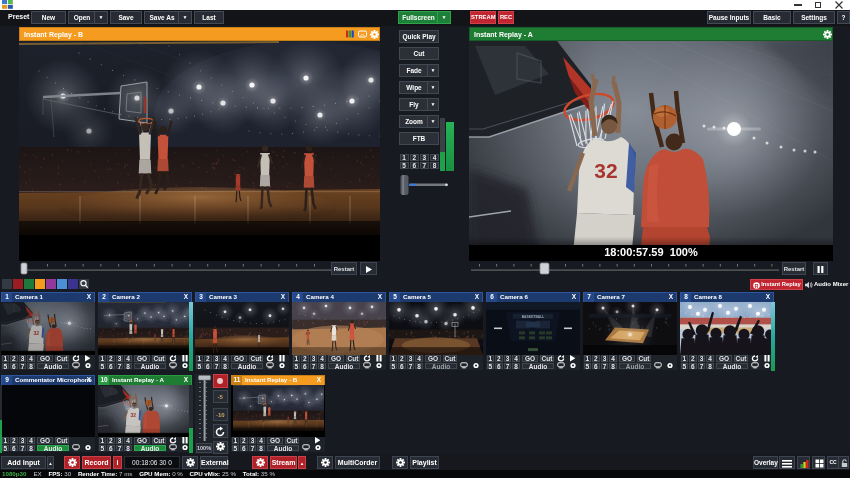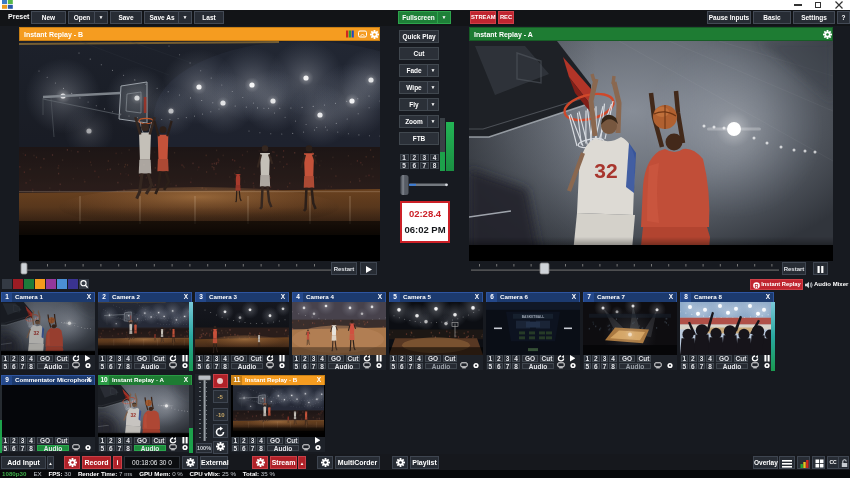--- a/index.html
+++ b/index.html
@@ -541,24 +541,20 @@
     <div class="abs" style="left:445.5px;top:122px;width:8px;height:49px;background:linear-gradient(#23b455,#1a8f42)"></div>
     <div class="abs" style="left:399px;top:174px;width:52px;height:22px">
 <svg width="52" height="22">
 <rect x="10" y="9.5" width="38" height="2.6" rx="1.3" fill="#74797f"></rect>
 <rect x="10" y="9.8" width="7" height="2" fill="#3a7bd5"></rect>
 <circle cx="47.5" cy="10.8" r="1.4" fill="#d8dbe0"></circle>
 <rect x="1.5" y="1" width="8" height="20" rx="2.5" fill="#565b63"></rect>
 <rect x="3.2" y="1" width="2" height="20" fill="#787d85"></rect>
 </svg>
     </div>
-    <div class="abs" style="left:400px;top:201px;width:50px;height:42px;background:#fff;border:2px solid #cc2027;text-align:center">
-<div style="font-size:9.5px;font-weight:bold;color:#cc2027;margin-top:5px">02:28.4</div>
-<div style="font-size:9.5px;font-weight:bold;color:#16181c;margin-top:5px">06:02 PM</div>
-    </div>
     <div class="abs hdr" style="left:469px;top:27px;width:364px;background:#1e7c33;padding-left:4px;border:1px solid #175c26">Instant Replay - A</div>
     <div class="abs" style="left:823px;top:29.5px;width:9px;height:9px">
       <svg width="9" height="9" viewBox="0 0 9 9">
         <circle cx="4.5" cy="4.5" r="2.97" fill="#fff"></circle>
         <rect x="-0.9" y="-4.5" width="1.8" height="2.5200000000000005" fill="#fff" transform="translate(4.5,4.5) rotate(0)"></rect>
         <rect x="-0.9" y="-4.5" width="1.8" height="2.5200000000000005" fill="#fff" transform="translate(4.5,4.5) rotate(45)"></rect>
         <rect x="-0.9" y="-4.5" width="1.8" height="2.5200000000000005" fill="#fff" transform="translate(4.5,4.5) rotate(90)"></rect>
         <rect x="-0.9" y="-4.5" width="1.8" height="2.5200000000000005" fill="#fff" transform="translate(4.5,4.5) rotate(135)"></rect>
         <rect x="-0.9" y="-4.5" width="1.8" height="2.5200000000000005" fill="#fff" transform="translate(4.5,4.5) rotate(180)"></rect>
         <rect x="-0.9" y="-4.5" width="1.8" height="2.5200000000000005" fill="#fff" transform="translate(4.5,4.5) rotate(225)"></rect>
@@ -675,20 +671,21 @@
         <ellipse cx="193.0" cy="71.0" rx="7.0" ry="5.0" fill="#c87840" opacity="0.7"></ellipse>
         <path d="M185.0 73.0 Q196.0 68.0 207.0 75.0 M196.0 64.0 L196.0 88.0" stroke="#6e3514" stroke-width="1.1" fill="none"></path>
         <circle cx="205.0" cy="101.0" r="8.5" fill="#43291a"></circle>
         <path d="M190.0 110.0 Q176.0 120.0 174.0 145.0 L172.0 186.0 L240.0 186.0 Q242.0 150.0 234.0 118.0 Q224.0 106.0 214.0 108.0 Q206.0 114.0 196.0 108.0 Z" fill="#c14e38"></path>
         <path d="M174.0 186.0 L171.0 214.0 L174.0 220.0 L239.0 220.0 L241.0 196.0 L238.0 186.0 Z" fill="#b24430"></path>
         <path d="M180.0 125.0 Q178.0 155.0 178.0 180.0 L190.0 182.0 Q186.0 150.0 190.0 122.0 Z" fill="#cf5a42" opacity="0.6"></path>
         <rect x="0" y="196.0" width="364" height="24.0" fill="url(#fadeb)"></rect>
         <rect x="0" y="204.0" width="364" height="16.0" fill="#000"></rect>
       </svg>
     </div>
+    <div class="abs" style="left:469px;top:246px;width:364px;text-align:center;color:#fff;font-size:11px;font-weight:bold">18:00:57.59&nbsp;&nbsp;100%</div>
     <div class="abs" style="left:469px;top:262px;width:364px;height:14px">
 <svg width="364" height="14">
 <rect x="10.0" y="2" width="1" height="2.5" fill="#777"></rect>
         <rect x="27.2" y="2" width="1" height="2.5" fill="#777"></rect>
         <rect x="44.4" y="2" width="1" height="2.5" fill="#777"></rect>
         <rect x="61.599999999999994" y="2" width="1" height="2.5" fill="#777"></rect>
         <rect x="78.8" y="2" width="1" height="2.5" fill="#777"></rect>
         <rect x="96.0" y="2" width="1" height="2.5" fill="#777"></rect>
         <rect x="113.19999999999999" y="2" width="1" height="2.5" fill="#777"></rect>
         <rect x="130.39999999999998" y="2" width="1" height="2.5" fill="#777"></rect>

